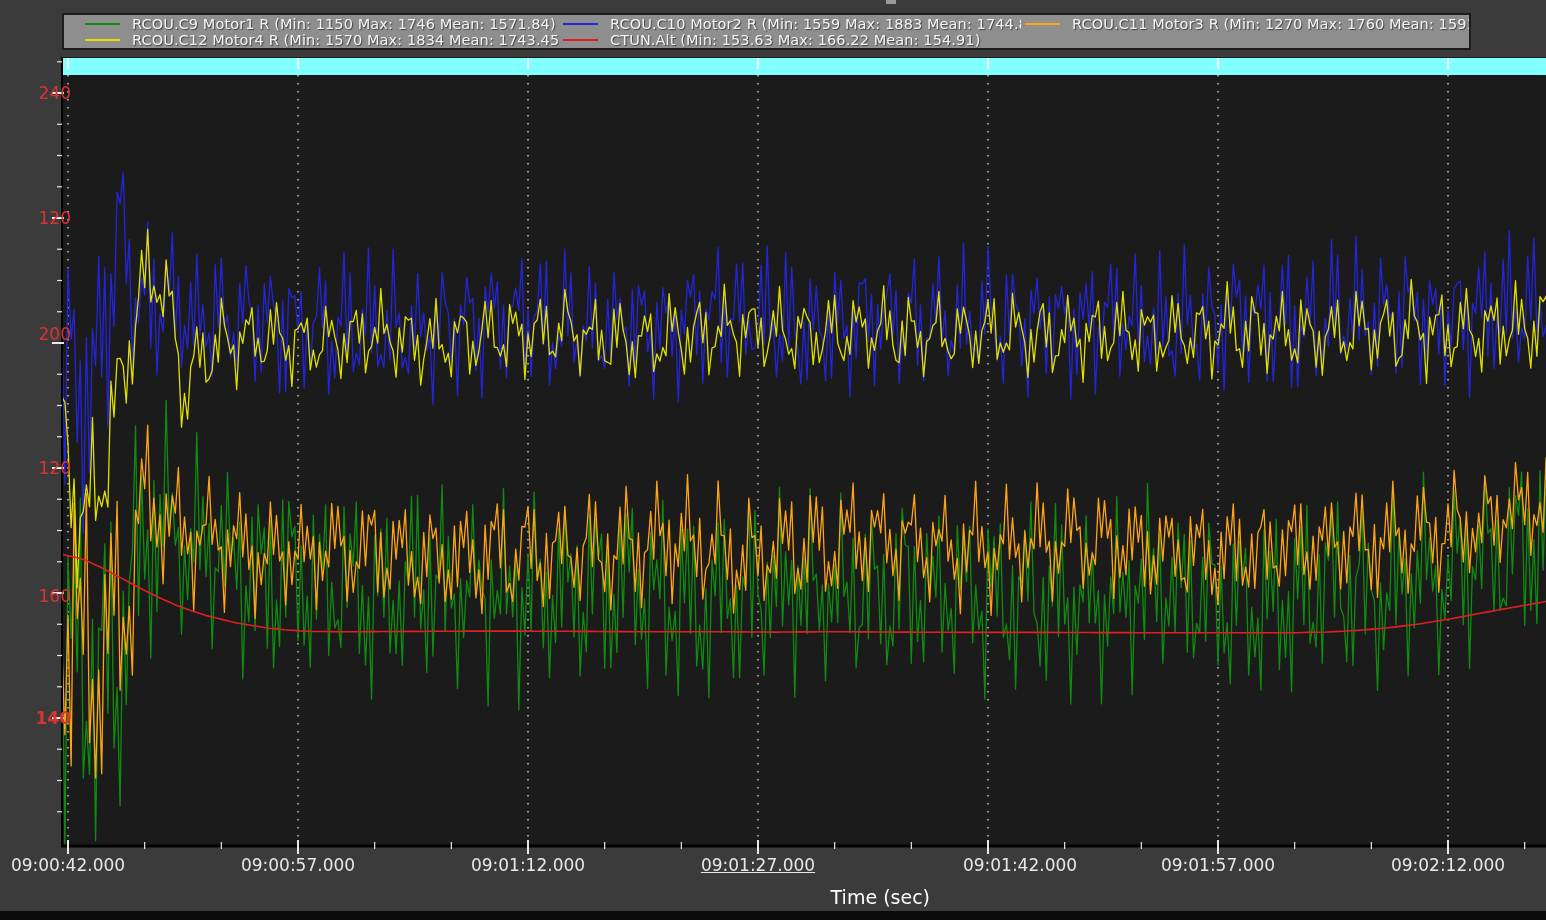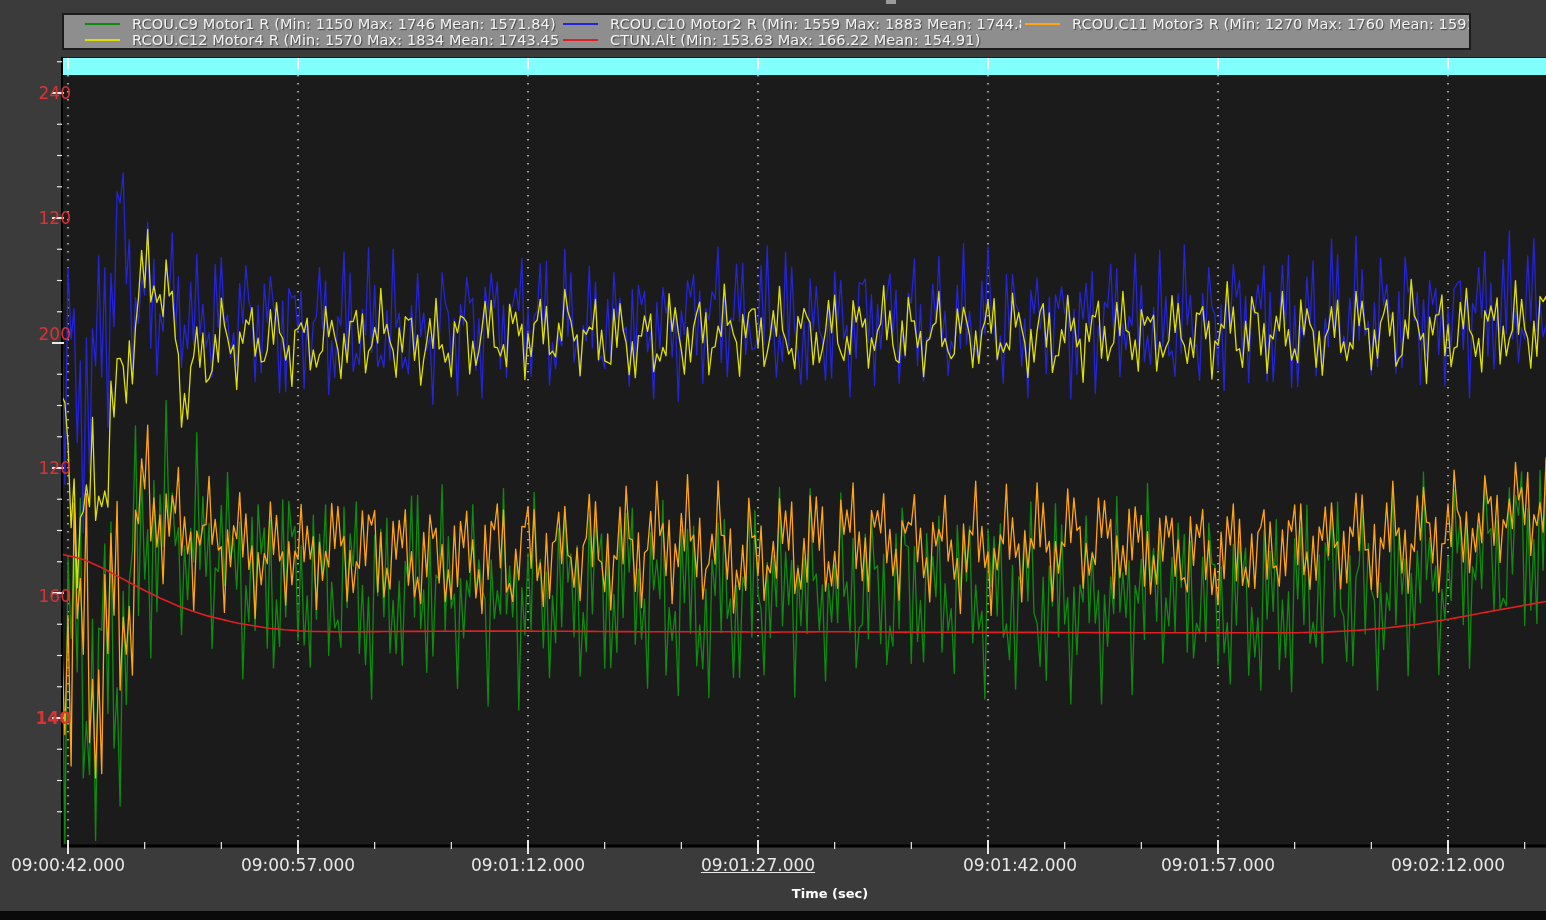--- a/index.html
+++ b/index.html
@@ -22,22 +22,22 @@
   
   .y-tick-label{
     position:absolute;width:40px;left:7px;text-align:right;
     font-size:17px;color:#d83434;line-height:20px;margin-left:24px;
   }
   .x-tick-label{
     position:absolute;width:160px;text-align:center;top:855px;
     font-size:17px;color:#e8e8e8;line-height:20px;
   }
   #time-axis-title{
-    position:absolute;left:730px;top:886px;width:200px;text-align:center;
-    font-size:13px;font-weight:bold;color:#ffffff;
+    position:absolute;left:730px;top:886px;width:200px;text-align:right;
+    font-size:19px;font-weight:normal;color:#ffffff;
   }
   #bottom-edge-strip{position:absolute;left:0;top:911px;width:1546px;height:9px;background:#0a0a0a;}
   #clipped-title-fragment{position:absolute;left:886px;top:0;width:10px;height:4px;background:#9a9a9a;}
 </style>
 </head>
 <body>
 
 <div id="app">
   <div id="clipped-title-fragment"></div>
 

